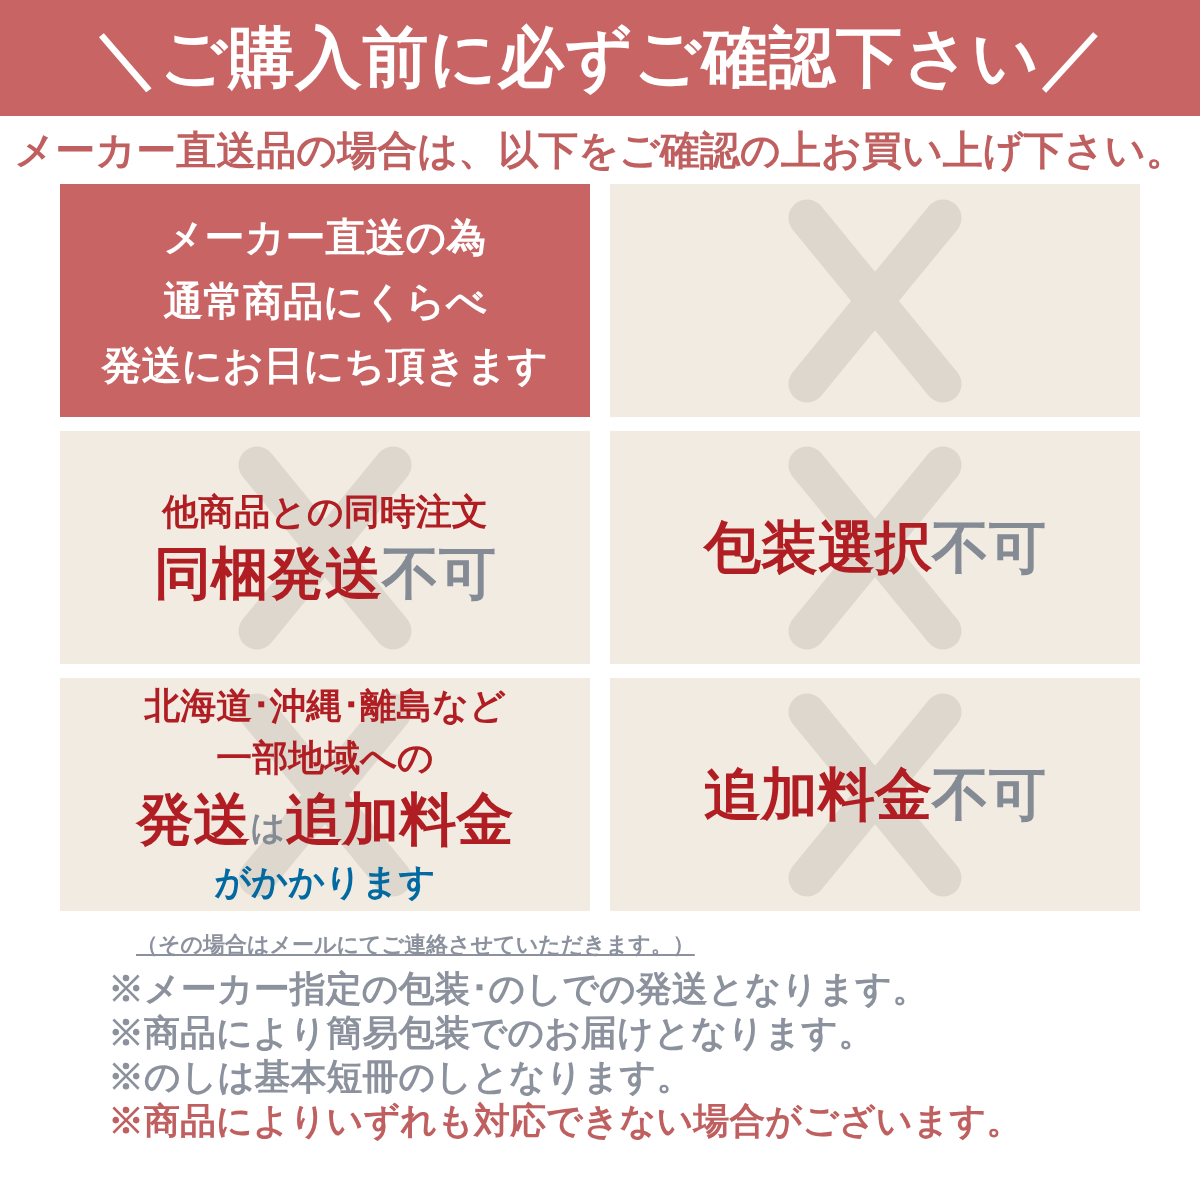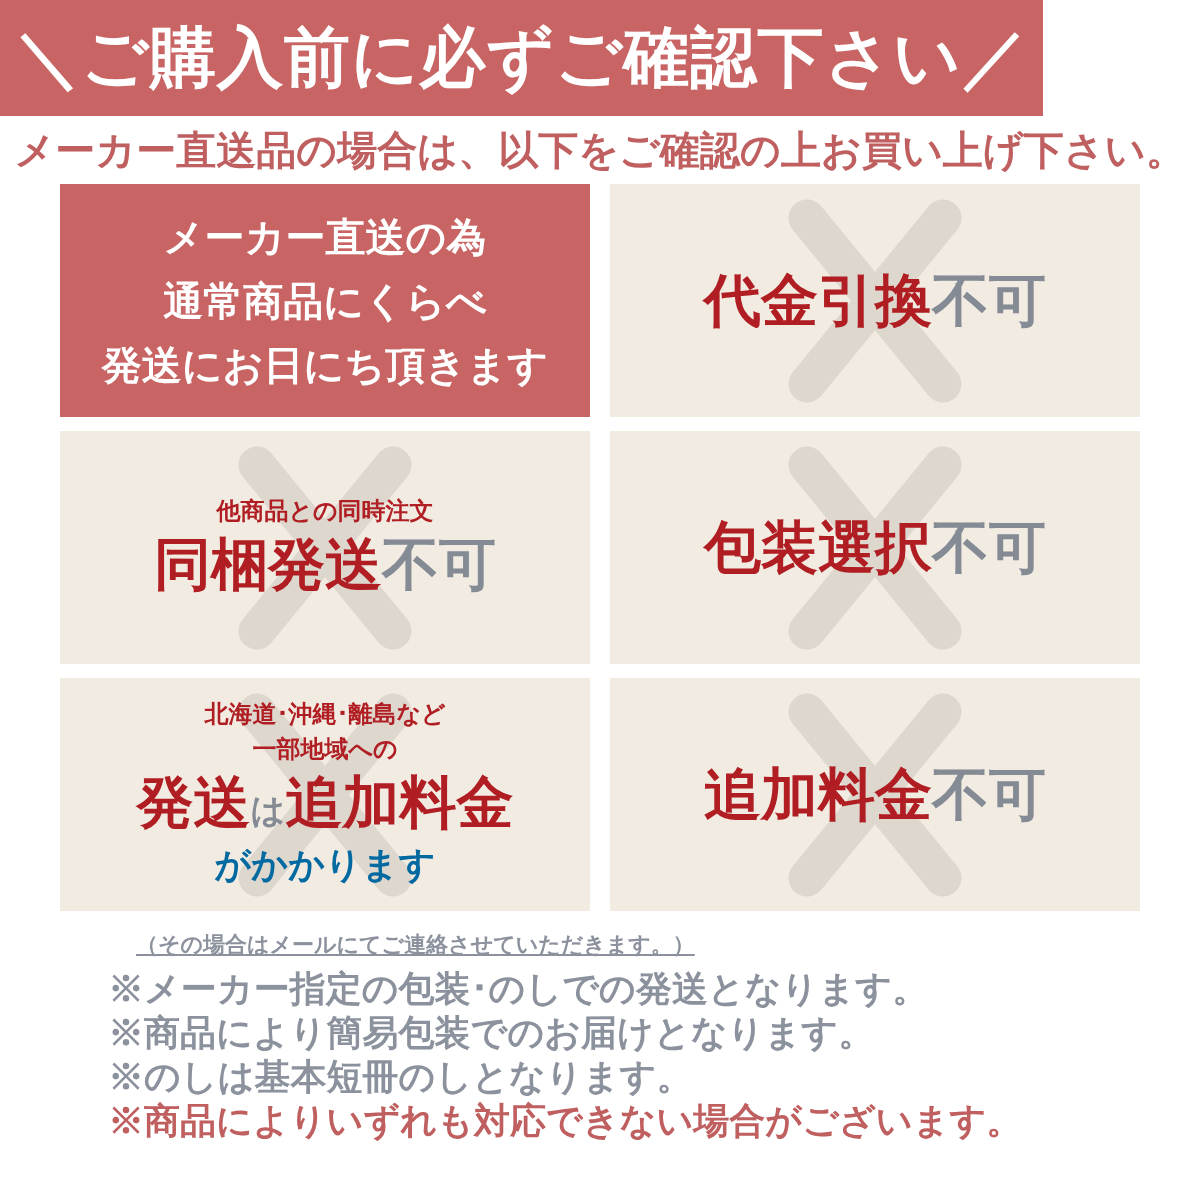--- a/index.html
+++ b/index.html
@@ -5,21 +5,21 @@
   html,body{margin:0;padding:0;}
   body{
     width:1200px;height:1200px;
     background:#ffffff;
     font-family:"Liberation Sans",sans-serif;
     overflow:hidden;
     -webkit-font-smoothing:antialiased;
   }
   
   .banner{
-    width:1043px;height:116px;
+    width:1200px;height:116px;
     background:#c96464;
     display:flex;align-items:center;justify-content:center;
   }
   .banner-title{
     color:#ffffff;
     font-size:66px;font-weight:700;
     letter-spacing:1px;
     white-space:nowrap;
   }
   
@@ -56,21 +56,21 @@
   }
   .x-mark line{
     stroke:#ddd7ce;stroke-width:37;stroke-linecap:round;
   }
   .cell-content{position:relative;z-index:1;text-align:center;}
   .white-line{
     color:#ffffff;font-size:40px;font-weight:700;
     line-height:1.6;white-space:nowrap;
   }
   .small-red{
-    color:#b01e23;font-size:24px;font-weight:700;
+    color:#b01e23;font-size:36px;font-weight:700;
     line-height:1.45;white-space:nowrap;
   }
   .big-line{white-space:nowrap;line-height:1.25;}
   .big-red{color:#b01e23;font-size:57px;font-weight:700;}
   .big-gray{color:#848b94;font-size:57px;font-weight:700;}
   .mid-gray{color:#848b94;font-size:34px;font-weight:700;}
   .tail-gray{
     color:#0369a1;font-size:36px;font-weight:700;
     line-height:1.5;white-space:nowrap;
   }
@@ -106,23 +106,20 @@
       <div class="white-line">通常商品にくらべ</div>
       <div class="white-line">発送にお日にち頂きます</div>
     </div>
   </div>
 
   <div class="cell">
     <svg class="x-mark" viewBox="0 0 190 214" aria-hidden="true">
       <line x1="27" y1="24" x2="163" y2="190"></line>
       <line x1="163" y1="24" x2="27" y2="190"></line>
     </svg>
-    <div class="cell-content">
-      <div class="big-line"><span class="big-red">代金引換</span><span class="big-gray">不可</span></div>
-    </div>
   </div>
 
   <div class="cell">
     <svg class="x-mark" viewBox="0 0 190 214" aria-hidden="true">
       <line x1="27" y1="24" x2="163" y2="190"></line>
       <line x1="163" y1="24" x2="27" y2="190"></line>
     </svg>
     <div class="cell-content">
       <div class="small-red">他商品との同時注文</div>
       <div class="big-line"><span class="big-red">同梱発送</span><span class="big-gray">不可</span></div>

